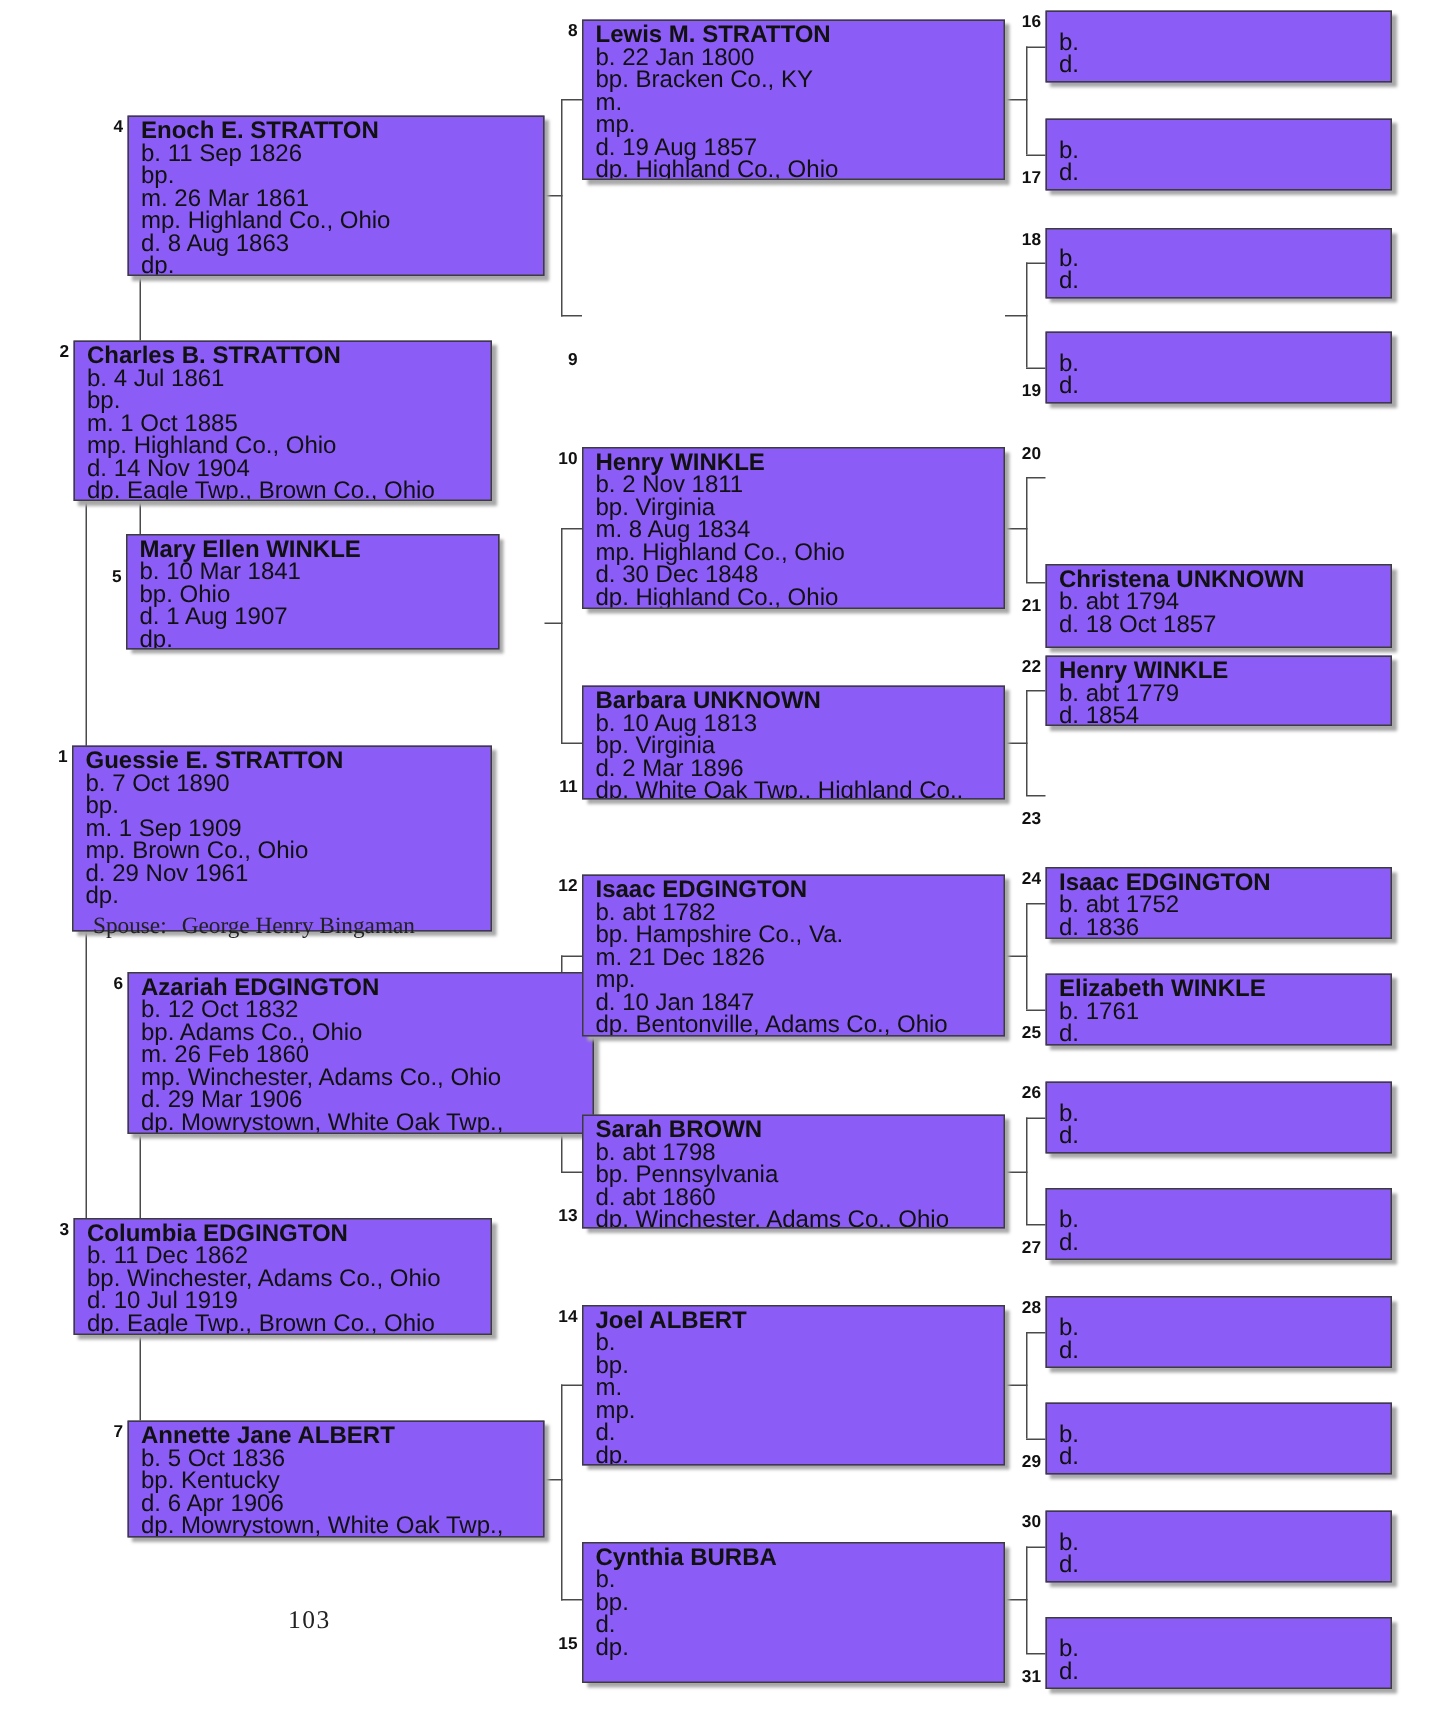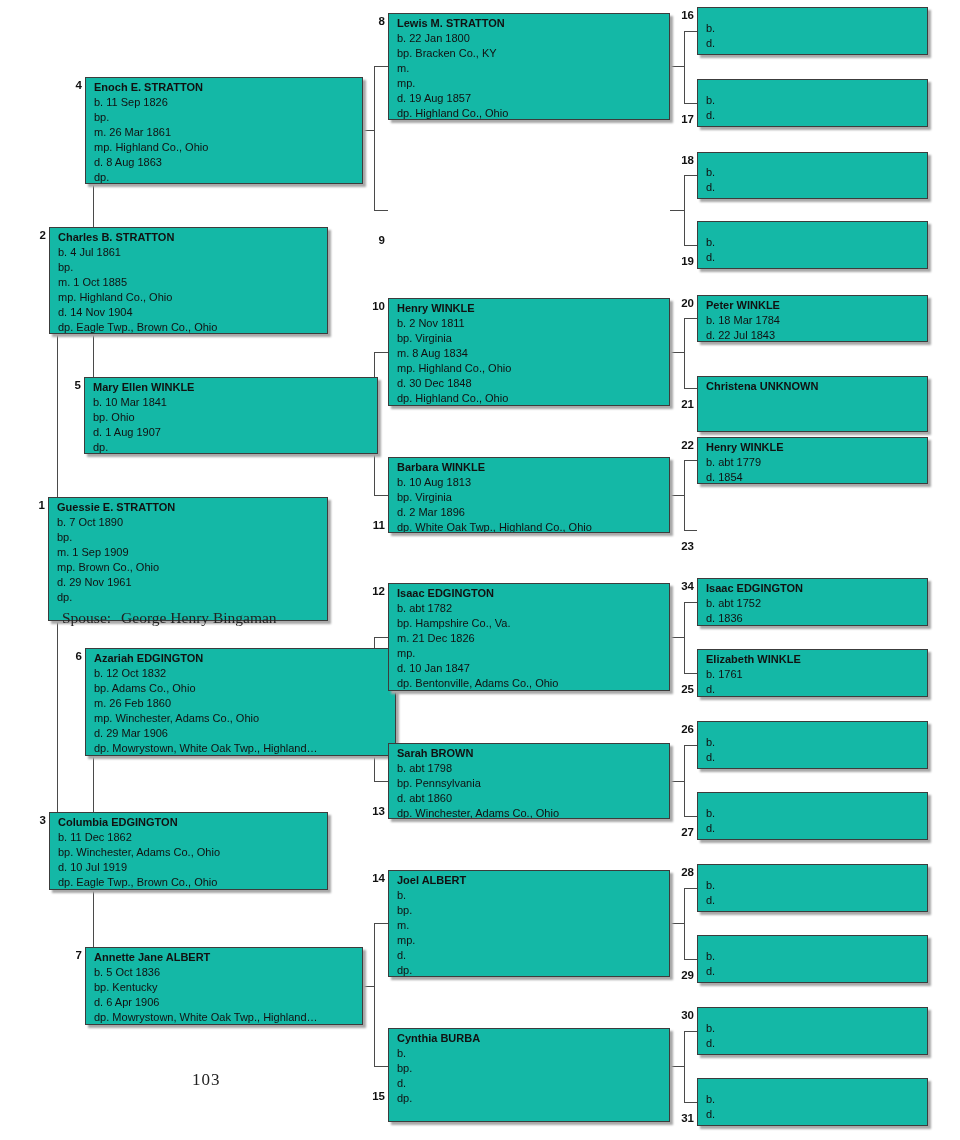--- a/index.html
+++ b/index.html
@@ -1,20 +1,20 @@
 <!DOCTYPE html>
 <html><head>
 <meta charset="utf-8">
 <style>
   html,body{margin:0;padding:0;background:#fff;}
   #chart{position:relative;width:960px;height:1140px;background:#fff;overflow:hidden;
          font-family:"Liberation Sans","DejaVu Sans",sans-serif;}
-  .box{position:absolute;box-sizing:border-box;background:#14b8a6;border:1px solid #3c3c3c;
+  .box{position:absolute;box-sizing:border-box;background:#8b5cf6;border:1px solid #3c3c3c;
        box-shadow:3px 3px 2px #a8a8a8;padding:2px 18px 2px 8px;z-index:2;overflow:hidden;
-       font-size:11px;line-height:15px;color:#111;}
+       font-size:16px;line-height:15px;color:#111;}
   .box .name{font-weight:bold;white-space:nowrap;}
   .box .details{white-space:pre-line;}
   .box.empty{display:flex;flex-direction:column;justify-content:flex-end;padding-bottom:3px;}
   .num{position:absolute;width:18px;text-align:right;font-weight:bold;font-size:11.5px;
        line-height:14px;color:#111;z-index:3;}
   .v{position:absolute;width:1px;background:#4a4a4a;z-index:1;}
   .h{position:absolute;height:1px;background:#4a4a4a;z-index:1;}
   .spouse{position:absolute;left:62px;top:609px;font-family:"Liberation Serif","DejaVu Serif",serif;
           font-size:15.5px;color:#222;z-index:2;}
   .spouse .sname{margin-left:10px;}
@@ -41,21 +41,21 @@
     <div class="name">Charles B. STRATTON</div>
     <div class="details">b. 4 Jul 1861
 bp.
 m. 1 Oct 1885
 mp. Highland Co., Ohio
 d. 14 Nov 1904
 dp. Eagle Twp., Brown Co., Ohio</div>
   </div>
   <div class="num" style="left:28px;top:228px">2</div>
 
-  <div class="box" style="left:84px;top:377px;width:294px;height:77px">
+  <div class="box" style="left:84px;top:356px;width:249px;height:77px">
     <div class="name">Mary Ellen WINKLE</div>
     <div class="details">b. 10 Mar 1841
 bp. Ohio
 d. 1 Aug 1907
 dp.</div>
   </div>
   <div class="num" style="left:63px;top:378px">5</div>
 
   <div class="box" style="left:48px;top:497px;width:280px;height:124px">
     <div class="name">Guessie E. STRATTON</div>
@@ -121,21 +121,21 @@
     <div class="details">b. 2 Nov 1811
 bp. Virginia
 m. 8 Aug 1834
 mp. Highland Co., Ohio
 d. 30 Dec 1848
 dp. Highland Co., Ohio</div>
   </div>
   <div class="num" style="left:367px;top:299px">10</div>
 
   <div class="box" style="left:388px;top:457px;width:282px;height:76px">
-    <div class="name">Barbara WINKLE</div>
+    <div class="name">Barbara UNKNOWN</div>
     <div class="details">b. 10 Aug 1813
 bp. Virginia
 d. 2 Mar 1896
 dp. White Oak Twp., Highland Co., Ohio</div>
   </div>
   <div class="num" style="left:367px;top:518px">11</div>
 
   <div class="box" style="left:388px;top:583px;width:282px;height:108px">
     <div class="name">Isaac EDGINGTON</div>
     <div class="details">b. abt 1782
@@ -193,47 +193,44 @@
 d.</div>
   </div>
   <div class="num" style="left:676px;top:153px">18</div>
 
   <div class="box empty" style="left:697px;top:221px;width:231px;height:48px">
     <div class="details">b.
 d.</div>
   </div>
   <div class="num" style="left:676px;top:254px">19</div>
 
-  <div class="box" style="left:697px;top:295px;width:231px;height:47px">
-    <div class="name">Peter WINKLE</div>
-    <div class="details">b. 18 Mar 1784
-d. 22 Jul 1843</div>
-  </div>
   <div class="num" style="left:676px;top:296px">20</div>
 
   <div class="box" style="left:697px;top:376px;width:231px;height:56px">
     <div class="name">Christena UNKNOWN</div>
+    <div class="details">b. abt 1794
+d. 18 Oct 1857</div>
   </div>
   <div class="num" style="left:676px;top:397px">21</div>
 
   <div class="box" style="left:697px;top:437px;width:231px;height:47px">
     <div class="name">Henry WINKLE</div>
     <div class="details">b. abt 1779
 d. 1854</div>
   </div>
   <div class="num" style="left:676px;top:438px">22</div>
 
   <div class="num" style="left:676px;top:539px">23</div>
 
   <div class="box" style="left:697px;top:578px;width:231px;height:48px">
     <div class="name">Isaac EDGINGTON</div>
     <div class="details">b. abt 1752
 d. 1836</div>
   </div>
-  <div class="num" style="left:676px;top:579px">34</div>
+  <div class="num" style="left:676px;top:579px">24</div>
 
   <div class="box" style="left:697px;top:649px;width:231px;height:48px">
     <div class="name">Elizabeth WINKLE</div>
     <div class="details">b. 1761
 d.</div>
   </div>
   <div class="num" style="left:676px;top:682px">25</div>
 
   <div class="box empty" style="left:697px;top:721px;width:231px;height:48px">
     <div class="details">b.

